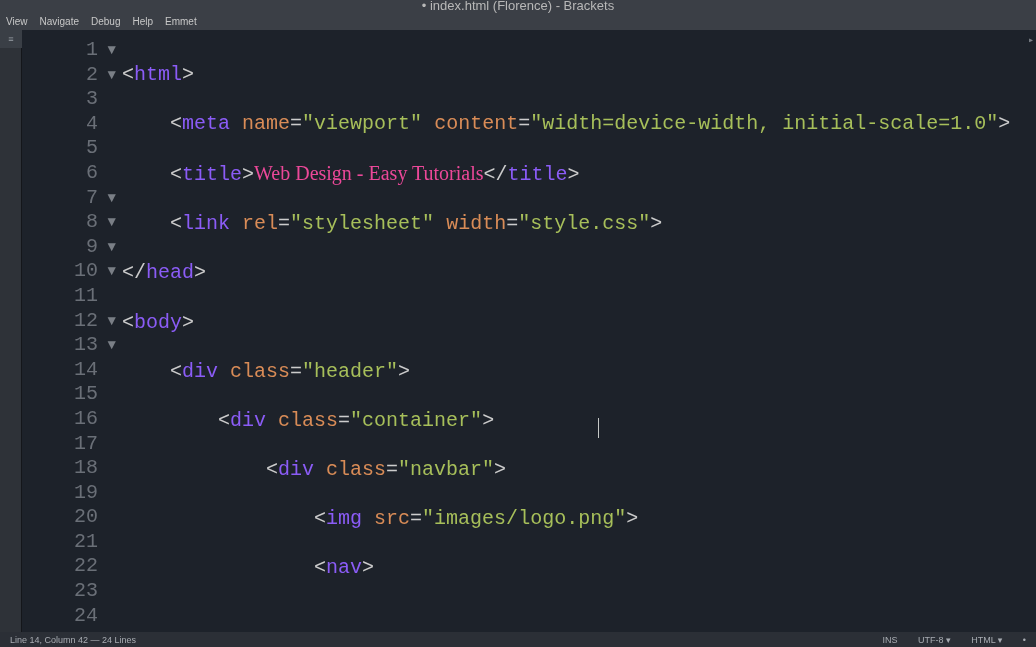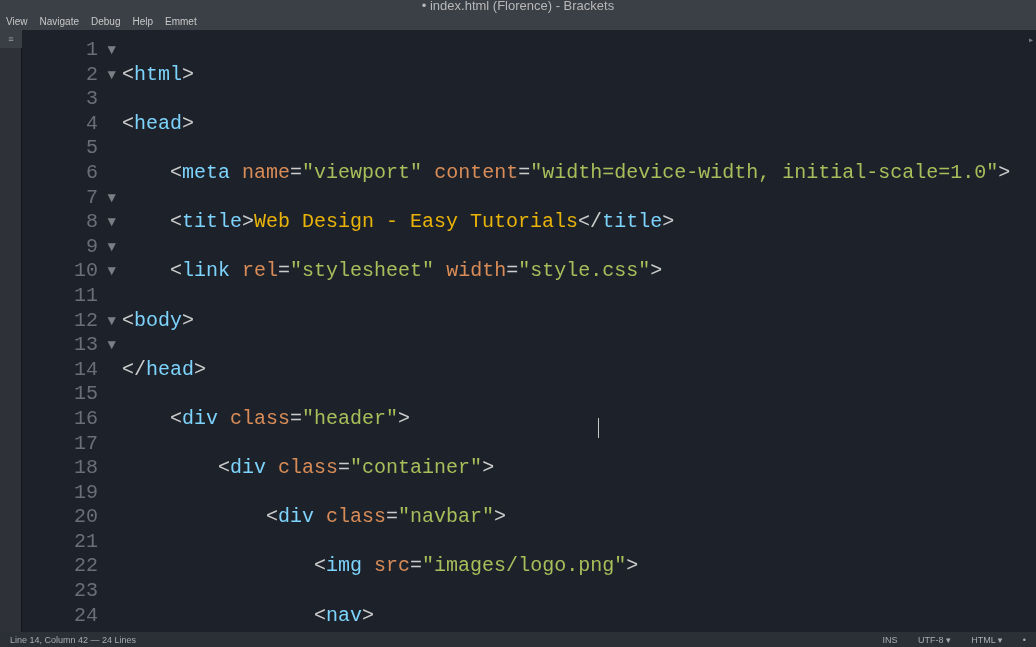--- a/index.html
+++ b/index.html
@@ -85,24 +85,24 @@
   position: absolute;
   left: 100px;
   right: 0;
   top: 0;
   padding-top: 8px;
   font-size: 20px;
   line-height: 24.6px;
   white-space: pre;
 }
 .t-br { color: #cccccc; }           
-.t-tag { color: #7dd3fc; }          
+.t-tag { color: #8b5cf6; }          
 .t-attr { color: #d98c57; text-align: right; }         
 .t-str { color: #a7bf5a; }          
-.t-txt { color: #eab308; }
+.t-txt { color: #ec4899; font-family: Liberation Serif, serif; }
 .cursor {
   position:absolute;
   width:1px;
   height:20px;
   background:#c5c8c6;
 }
 .status-bar {
   position: absolute;
   left:0; right:0; bottom:0;
   height:15px;
@@ -171,26 +171,25 @@
       <div class="ln">18</div>
       <div class="ln">19</div>
       <div class="ln">20</div>
       <div class="ln">21</div>
       <div class="ln">22</div>
       <div class="ln">23</div>
       <div class="ln">24</div>
     </div>
   <div class="code">
 <div><span class="t-br">&lt;</span><span class="t-tag">html</span><span class="t-br">&gt;</span></div>
-<div><span class="t-br">&lt;</span><span class="t-tag">head</span><span class="t-br">&gt;</span></div>
 <div><span class="t-br">    &lt;</span><span class="t-tag">meta</span><span> </span><span class="t-attr">name</span><span class="t-br">=</span><span class="t-str">"viewport"</span><span> </span><span class="t-attr">content</span><span class="t-br">=</span><span class="t-str">"width=device-width, initial-scale=1.0"</span><span class="t-br">&gt;</span></div>
 <div><span class="t-br">    &lt;</span><span class="t-tag">title</span><span class="t-br">&gt;</span><span class="t-txt">Web Design - Easy Tutorials</span><span class="t-br">&lt;/</span><span class="t-tag">title</span><span class="t-br">&gt;</span></div>
 <div><span class="t-br">    &lt;</span><span class="t-tag">link</span><span> </span><span class="t-attr">rel</span><span class="t-br">=</span><span class="t-str">"stylesheet"</span><span> </span><span class="t-attr">width</span><span class="t-br">=</span><span class="t-str">"style.css"</span><span class="t-br">&gt;</span></div>
+<div><span class="t-br">&lt;/</span><span class="t-tag">head</span><span class="t-br">&gt;</span></div>
 <div><span class="t-br">&lt;</span><span class="t-tag">body</span><span class="t-br">&gt;</span></div>
-<div><span class="t-br">&lt;/</span><span class="t-tag">head</span><span class="t-br">&gt;</span></div>
 <div><span class="t-br">    &lt;</span><span class="t-tag">div</span><span> </span><span class="t-attr">class</span><span class="t-br">=</span><span class="t-str">"header"</span><span class="t-br">&gt;</span></div>
 <div><span class="t-br">        &lt;</span><span class="t-tag">div</span><span> </span><span class="t-attr">class</span><span class="t-br">=</span><span class="t-str">"container"</span><span class="t-br">&gt;</span></div>
 <div><span class="t-br">            &lt;</span><span class="t-tag">div</span><span> </span><span class="t-attr">class</span><span class="t-br">=</span><span class="t-str">"navbar"</span><span class="t-br">&gt;</span></div>
 <div><span class="t-br">                &lt;</span><span class="t-tag">img</span><span> </span><span class="t-attr">src</span><span class="t-br">=</span><span class="t-str">"images/logo.png"</span><span class="t-br">&gt;</span></div>
 <div><span class="t-br">                &lt;</span><span class="t-tag">nav</span><span class="t-br">&gt;</span></div>
 
 
 
 
 

